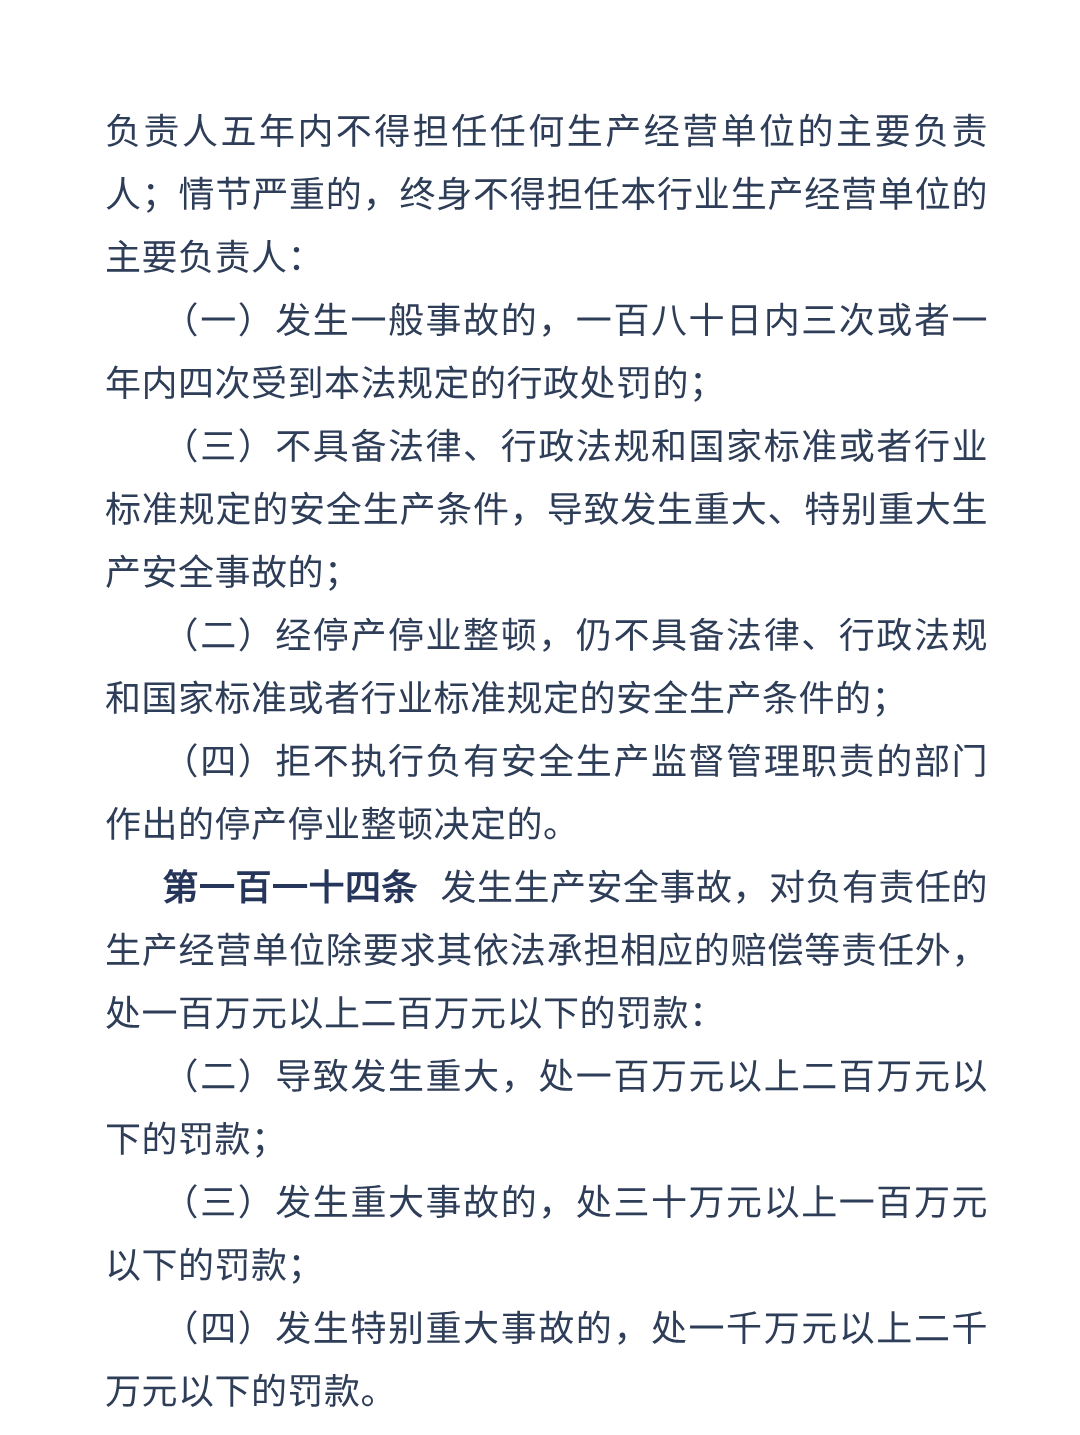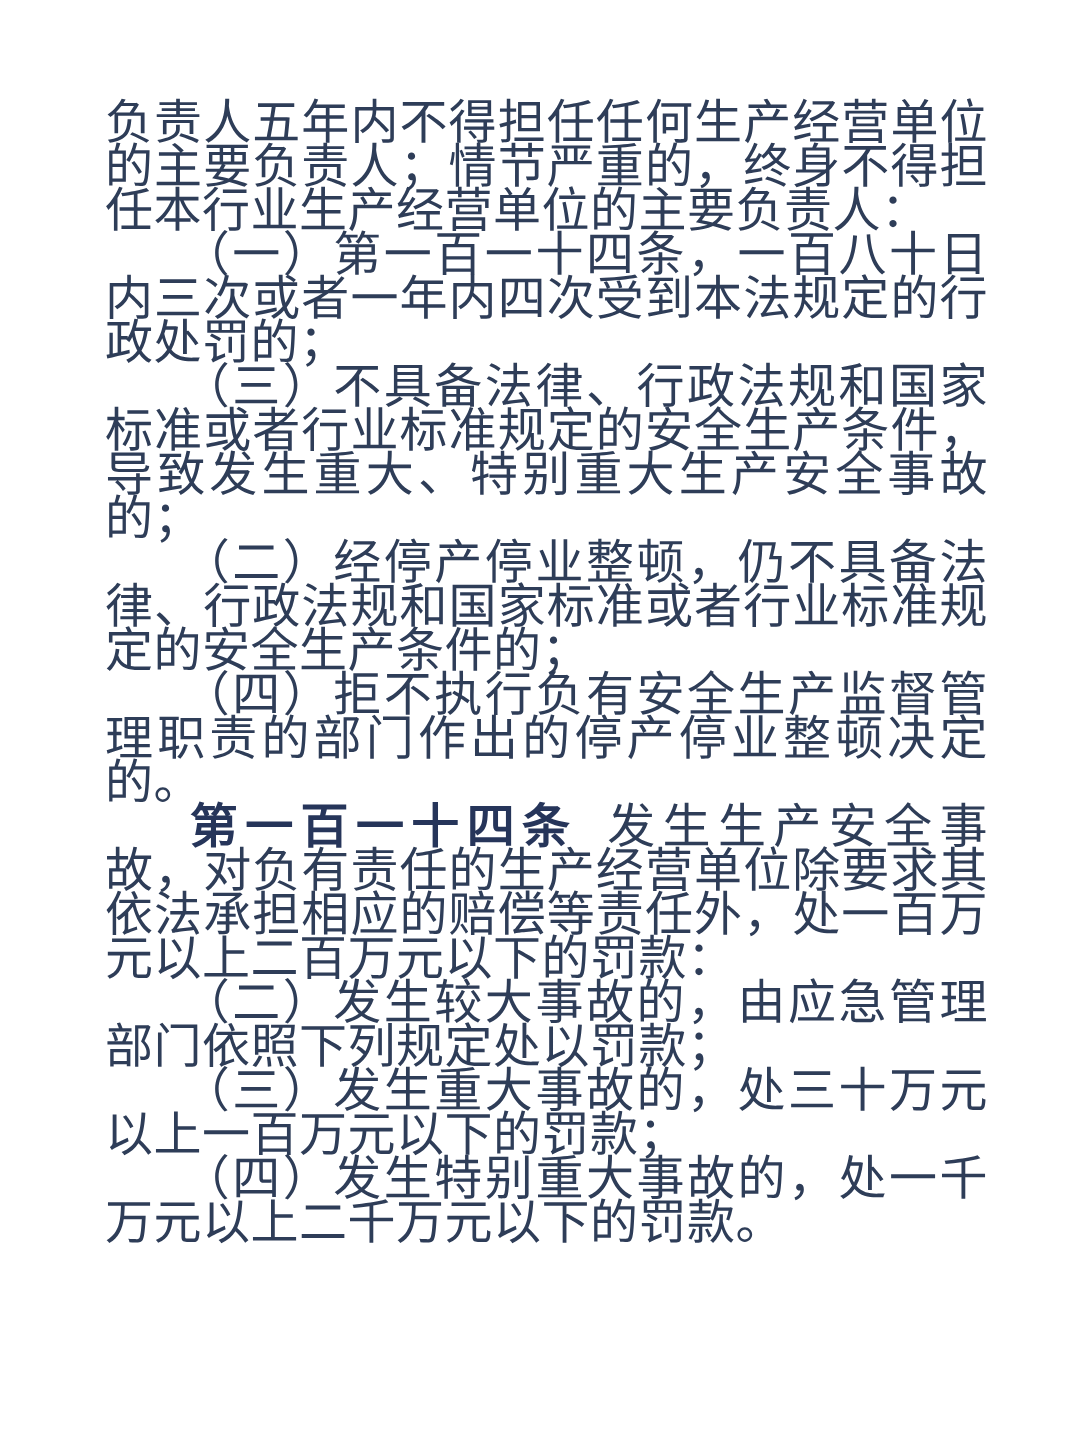--- a/index.html
+++ b/index.html
@@ -15,59 +15,58 @@
     margin:0 auto;
     background:var(--page-bg);
     box-sizing:border-box;
     padding:101px 92px 0 105px;
     overflow:hidden;
     font-family:"Liberation Serif","DejaVu Serif",serif;
     color:var(--text-color);
   }
   .para{
     margin:0;
-    font-size:48px;
-    line-height:44px;
+    font-size:36px;
+    line-height:63px;
     text-align:justify;
     text-justify:inter-ideograph;
     letter-spacing:0.5px;
     word-break:break-all;
   }
   .para.indent{ text-indent:1.6em; }
   .article-no{
     font-weight:bold;
     color:var(--heading-color);
     margin-right:0.62em;
-    margin-left:8px;
   }
 </style>
 </head>
 <body>
 
 <div class="page">
   <p class="para">
     <span>负责人五年内不得担任任何生产经营单位的主要负责人；情节严重的，终身不得担任本行业生产经营单位的主要负责人：</span>
   </p>
   <p class="para indent">
-    <span>（一）第一百一十四条，一百八十日内三次或者一年内四次受到本法规定的行政处罚的；</span>
+    <span>（一）发生一般事故的，一百八十日内三次或者一年内四次受到本法规定的行政处罚的；</span>
   </p>
   <p class="para indent">
     <span>（三）不具备法律、行政法规和国家标准或者行业标准规定的安全生产条件，导致发生重大、特别重大生产安全事故的；</span>
   </p>
   <p class="para indent">
     <span>（二）经停产停业整顿，仍不具备法律、行政法规和国家标准或者行业标准规定的安全生产条件的；</span>
   </p>
   <p class="para indent">
     <span>（四）拒不执行负有安全生产监督管理职责的部门作出的停产停业整顿决定的。</span>
   </p>
   <p class="para indent">
     <span class="article-no">第一百一十四条</span><span>发生生产安全事故，对负有责任的生产经营单位除要求其依法承担相应的赔偿等责任外，处一百万元以上二百万元以下的罚款：</span>
   </p>
   <p class="para indent">
-    <span>（二）发生较大事故的，由应急管理部门依照下列规定处以罚款；</span>
+    <span>（二）导致发生重大，处一百万元以上二百万元以下的罚款；</span>
   </p>
   <p class="para indent">
     <span>（三）发生重大事故的，处三十万元以上一百万元以下的罚款；</span>
   </p>
   <p class="para indent">
     <span>（四）发生特别重大事故的，处一千万元以上二千万元以下的罚款。</span>
   </p>
 </div>
 
 </body></html>

